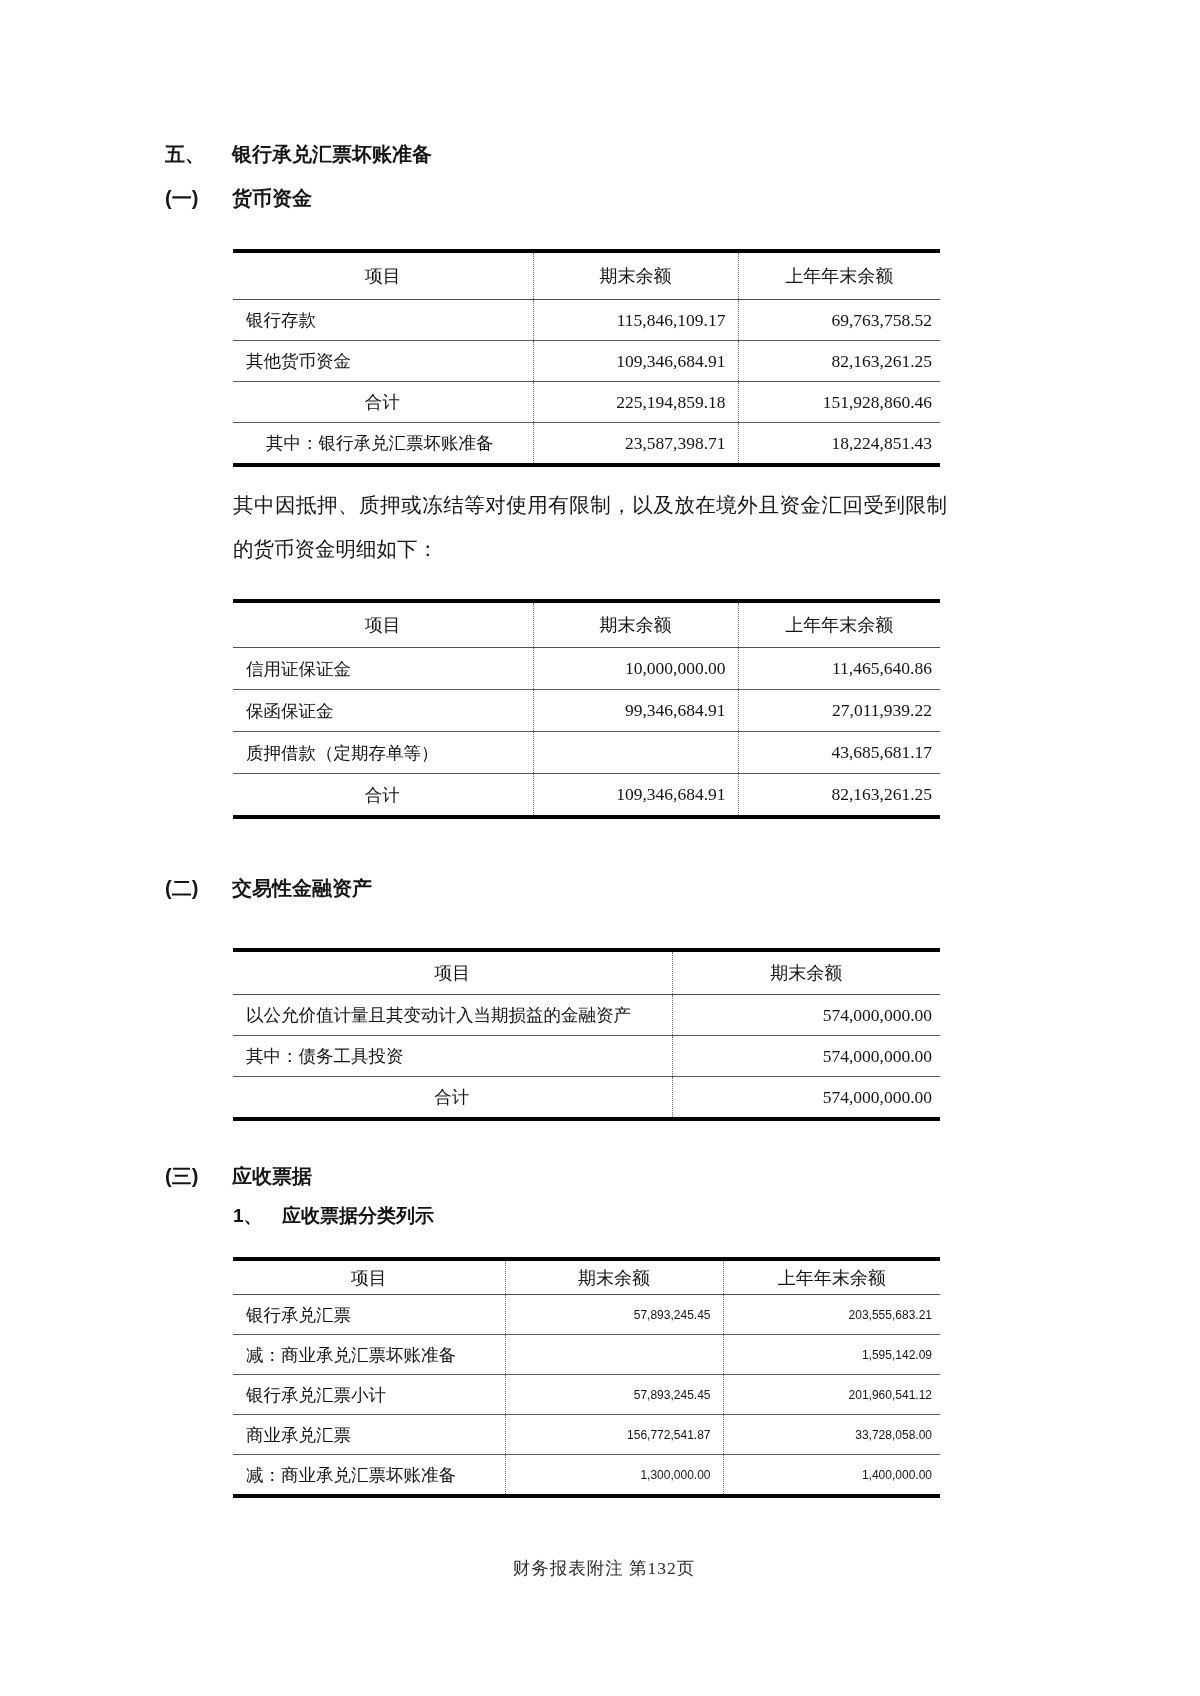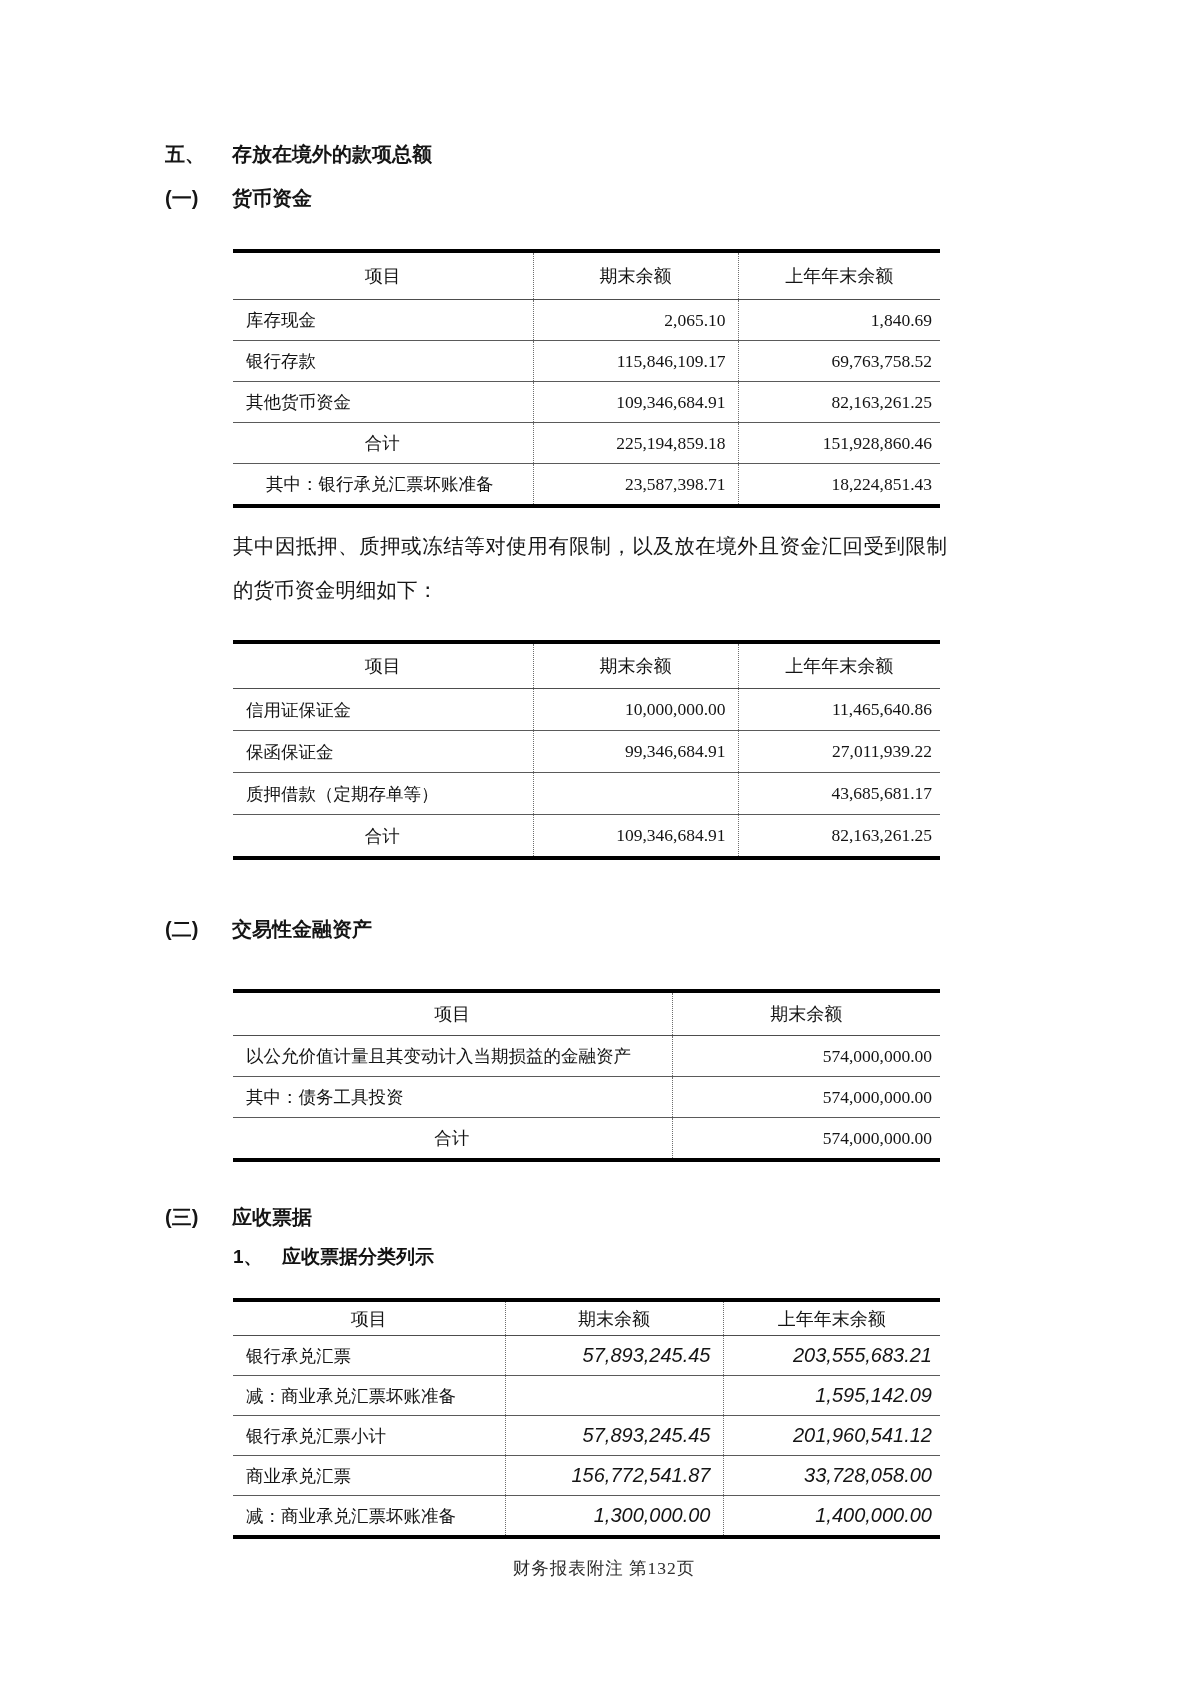--- a/index.html
+++ b/index.html
@@ -75,22 +75,21 @@
   .t2 th { height: 42px; }
   .t2 td { height: 39px; }
   
   .t3 th { height: 40px; }
   .t3 td { height: 38px; }
   
   .t4 th { height: 31px; font-size: 17px; }
   .t4 td { height: 37px; }
   .t4 td.num {
     font-family: "Liberation Sans", "DejaVu Sans", sans-serif;
-    font-size: 20px;
-    font-style: italic;
+    font-size: 12px;
   }
 
   
   .note {
     margin: 16px 0 12px 68px;
     width: 714px;
     font-size: 20.5px;
     line-height: 44px;
     text-align: justify;
     color: #161616;
@@ -108,46 +107,41 @@
   }
 </style>
 </head>
 <body>
 
 <div class="page">
   <div class="content">
 
     <div class="h1">
       <span class="num">五、</span>
-      <span>存放在境外的款项总额</span>
+      <span>银行承兑汇票坏账准备</span>
     </div>
 
     <div class="h2 h2-1">
       <span class="num">(一)</span>
       <span>货币资金</span>
     </div>
 
     <table class="fin t1">
       <colgroup>
           <col style="width:300px">
           <col style="width:205px">
           <col style="width:202px">
         </colgroup>
       <tbody>
           <tr>
         <th>项目</th>
         <th class="vline">期末余额</th>
         <th class="vline">上年年末余额</th>
       </tr>
       <tr>
-        <td class="item">库存现金</td>
-        <td class="num vline">2,065.10</td>
-        <td class="num last vline">1,840.69</td>
-      </tr>
-      <tr>
         <td class="item">银行存款</td>
         <td class="num vline">115,846,109.17</td>
         <td class="num last vline">69,763,758.52</td>
       </tr>
       <tr>
         <td class="item">其他货币资金</td>
         <td class="num vline">109,346,684.91</td>
         <td class="num last vline">82,163,261.25</td>
       </tr>
       <tr>

